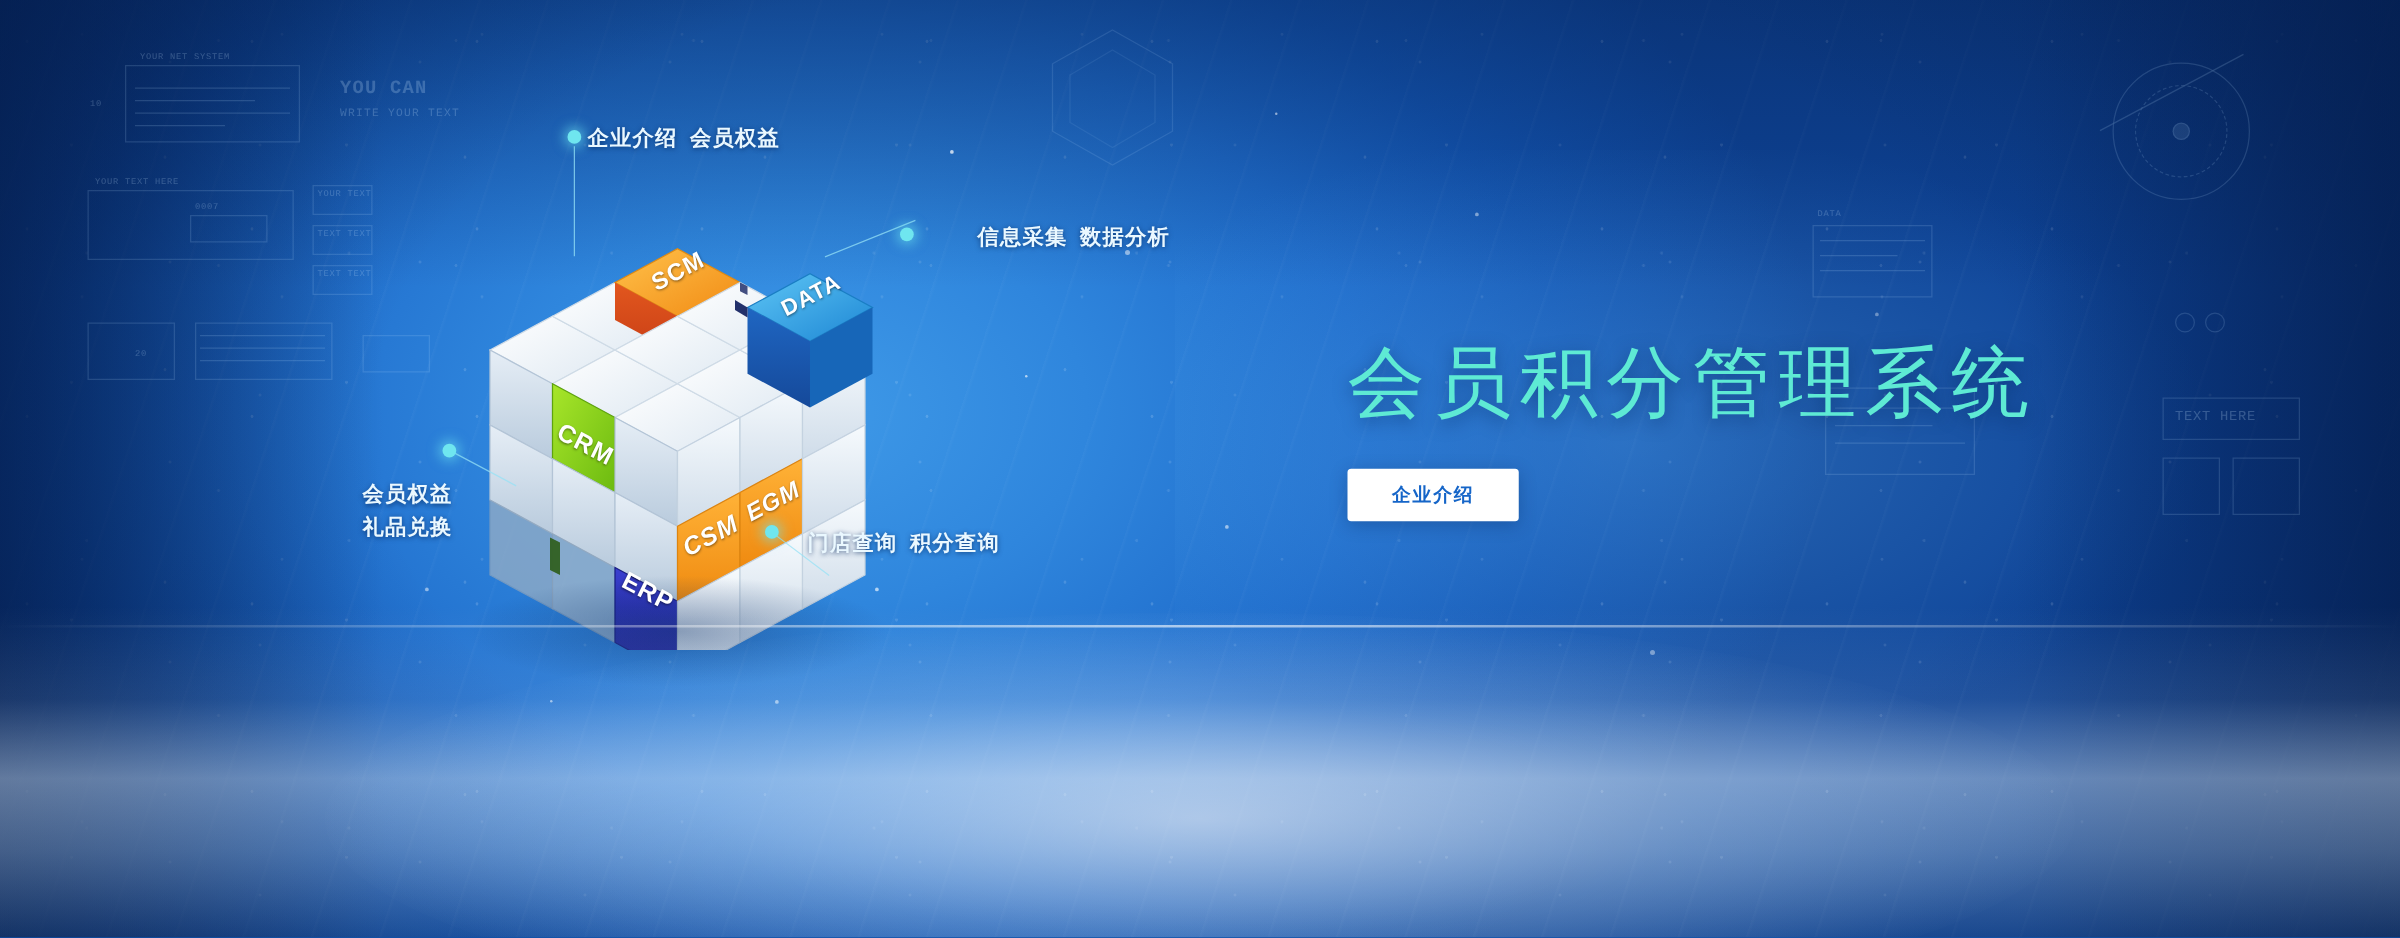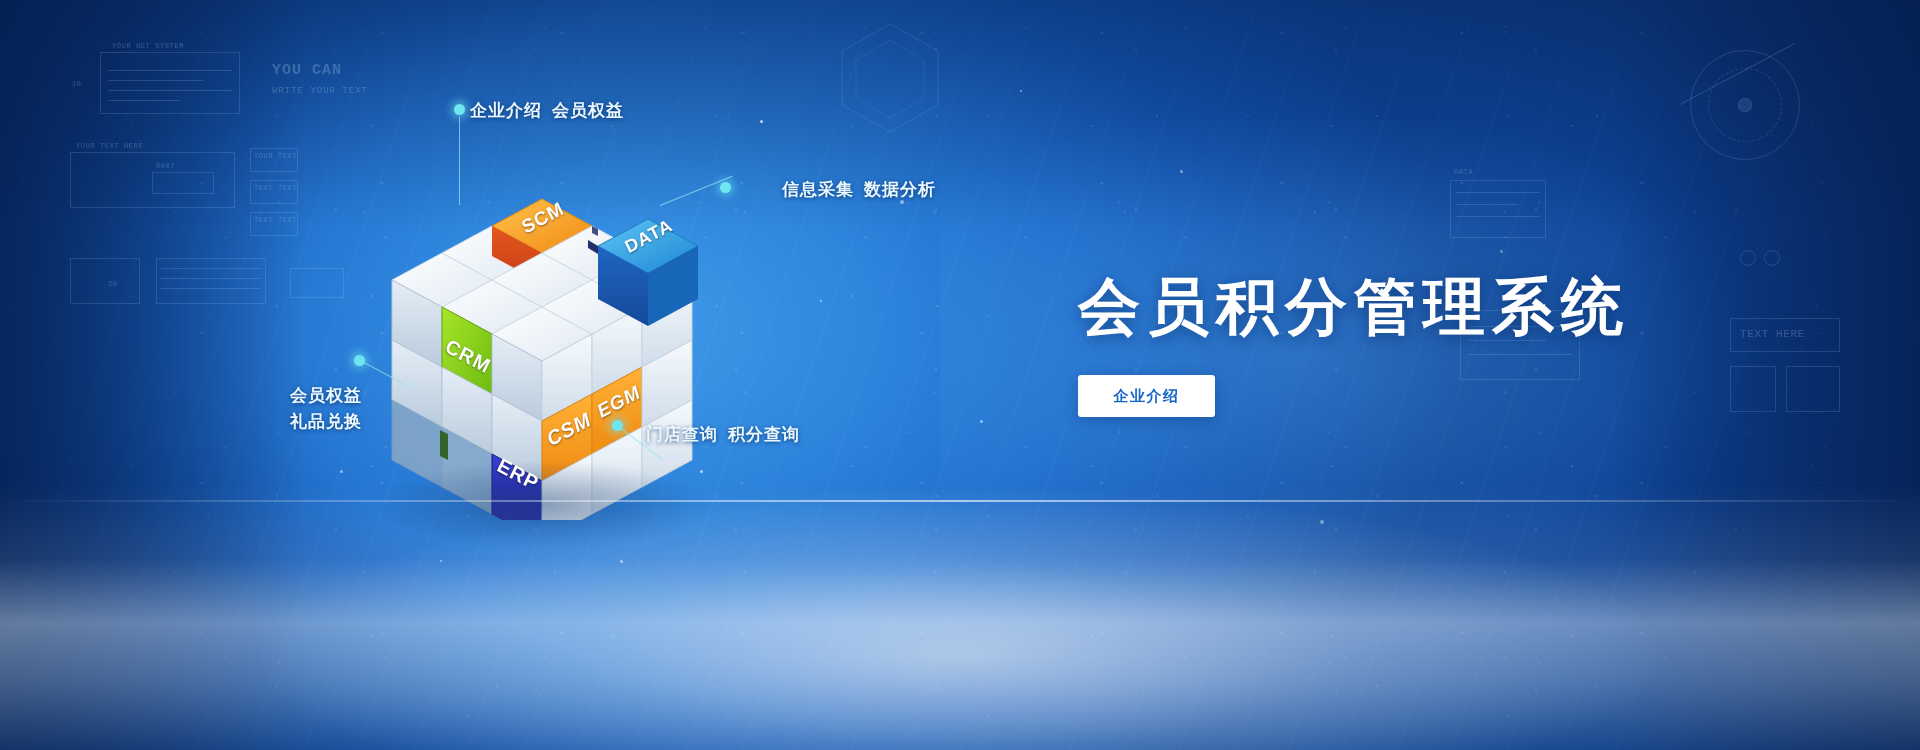--- a/index.html
+++ b/index.html
@@ -99,21 +99,21 @@
   .co-text{
     position:absolute; color:#eaf8ff; font-size:17px; font-weight:600;
     letter-spacing:1px; white-space:nowrap;
     text-shadow:0 1px 4px rgba(6,40,95,.75);
   }
   .co-text .gap{ display:inline-block; width:10px; }
 
   
   .copy{ position:absolute; left:1078px; top:272px; width:760px; }
   .headline{
-    color:#ffffff; font-size:62px; font-weight:700; line-height:1.12;
+    color:#5eead4; font-size:62px; font-weight:400; line-height:1.12;
     letter-spacing:7px; white-space:nowrap;
     text-shadow:0 3px 14px rgba(5,38,92,.55);
   }
   .subline{
     margin-top:18px; color:#eaf4ff; font-size:19px; font-weight:400;
     letter-spacing:2.2px; white-space:nowrap;
     text-shadow:0 2px 8px rgba(5,38,92,.55);
   }
   .cta{
     margin-top:34px; width:137px; height:42px; border:none; cursor:pointer;

